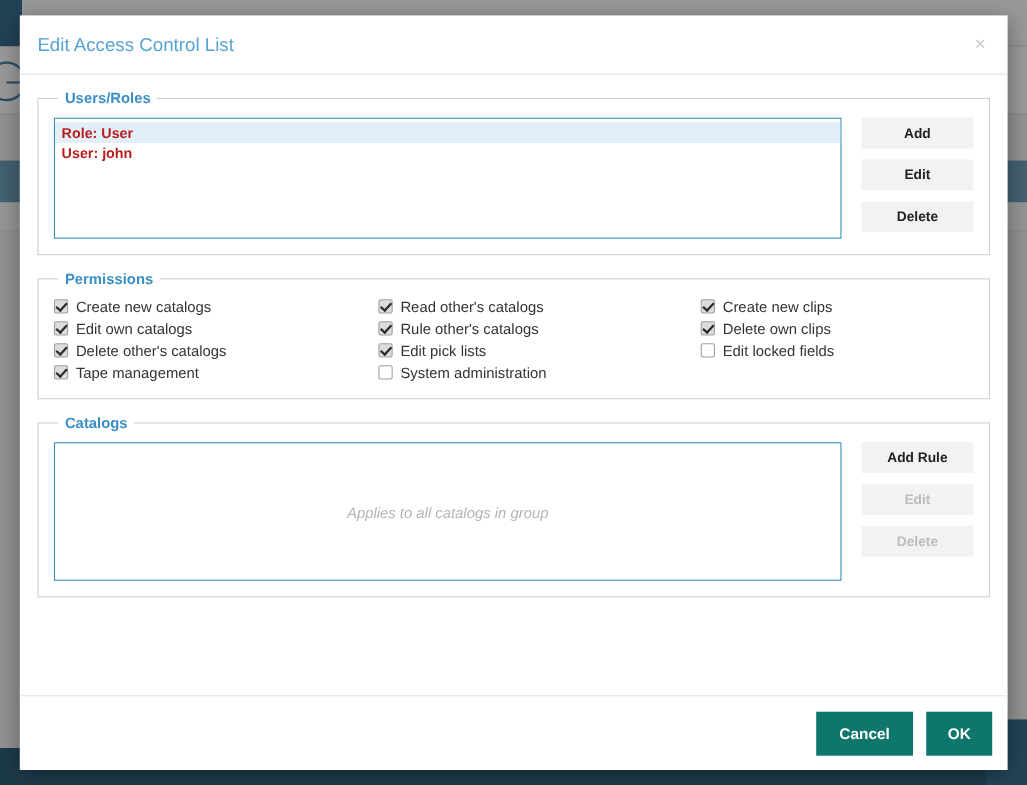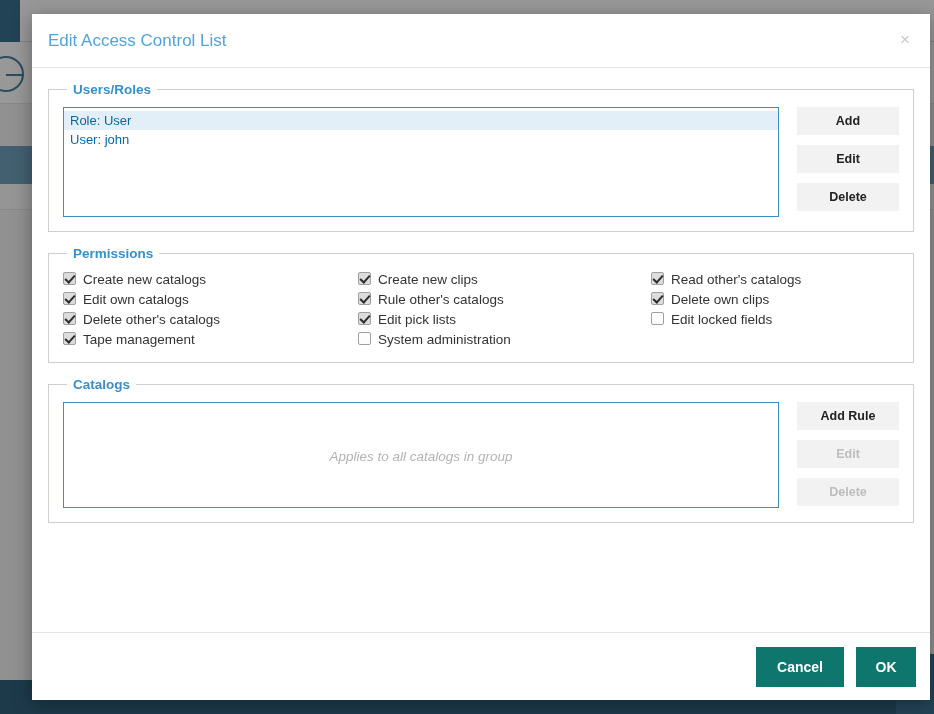--- a/index.html
+++ b/index.html
@@ -68,21 +68,21 @@
     position: absolute; right: 0; bottom: 0; width: 38px; height: 60px;
     background: #1f5e82;
   }
   #dim {
     position: absolute; inset: 0;
     background: rgba(40,40,40,0.48);
   }
 
   
   #modal {
-    position: absolute; left: 32px; top: 14px;
+    position: absolute; left: 18px; top: 14px;
     width: 898px; height: 686px;
     background: #ffffff;
     box-shadow: 0 4px 18px rgba(0,0,0,0.35);
     display: flex; flex-direction: column;
   }
   .modal-header {
     position: relative; height: 54px; flex: 0 0 54px;
     border-bottom: 1px solid #e4e4e4;
     display: flex; align-items: center;
   }
@@ -123,26 +123,26 @@
   
   .listbox {
     border: 1px solid #3b8fc0;
     background: #ffffff;
     flex: 1 1 auto;
     padding: 3px 0 0 0;
     overflow: hidden;
   }
   .listbox.users { height: 110px; }
   .listbox.catalogs {
-    height: 106px;
+    height: 126px;
     display: flex; align-items: center; justify-content: center;
   }
   .list-item {
-    font-size: 13px; color: #0369a1;
-    padding: 2px 6px; cursor: default;
+    font-size: 13px; color: #b91c1c;
+    padding: 2px 6px; cursor: default; font-weight: bold;
   }
   .list-item.selected { background: #e3eff8; }
   .placeholder-text {
     font-style: italic; color: #b3b3b3; font-size: 13.5px;
   }
 
   
   .btn-col { display: flex; flex-direction: column; gap: 10px; width: 102px; flex: 0 0 102px; }
   .btn {
     background: #f2f2f2; border: none;
@@ -242,25 +242,25 @@
 
     <fieldset>
       <legend>Permissions</legend>
       <div class="perm-grid">
         <div class="perm-item">
           <span class="cb checked"></span>
           <span>Create new catalogs</span>
         </div>
         <div class="perm-item">
           <span class="cb checked"></span>
+          <span>Read other's catalogs</span>
+        </div>
+        <div class="perm-item">
+          <span class="cb checked"></span>
           <span>Create new clips</span>
-        </div>
-        <div class="perm-item">
-          <span class="cb checked"></span>
-          <span>Read other's catalogs</span>
         </div>
 
         <div class="perm-item">
           <span class="cb checked"></span>
           <span>Edit own catalogs</span>
         </div>
         <div class="perm-item">
           <span class="cb checked"></span>
           <span>Rule other's catalogs</span>
         </div>

